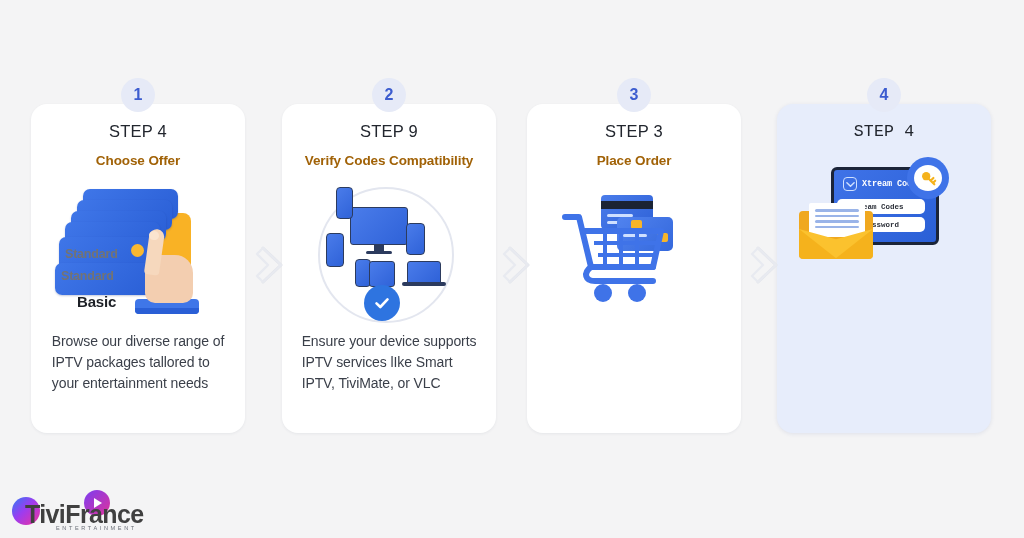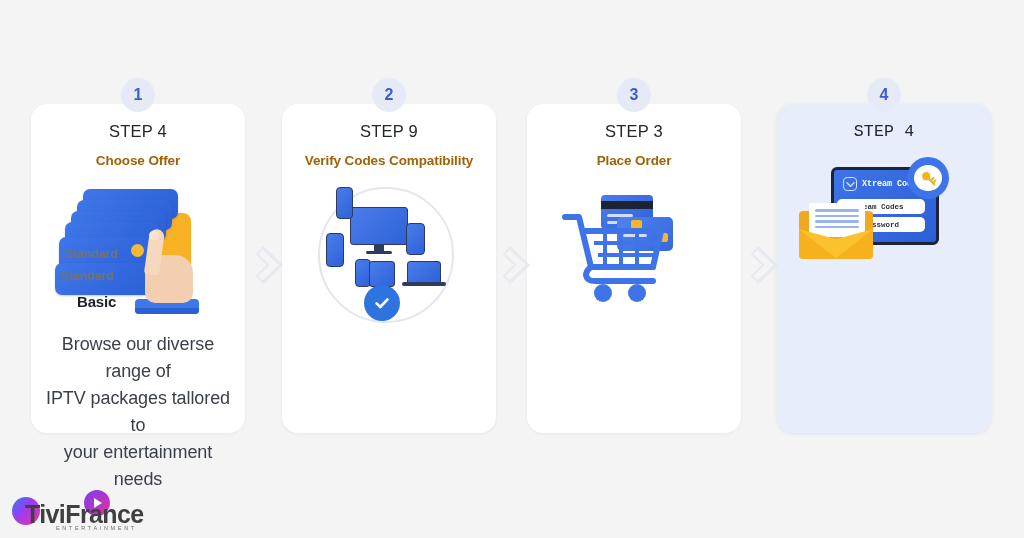--- a/index.html
+++ b/index.html
@@ -95,24 +95,23 @@
     position: relative;
     width: 190px;
     height: 150px;
     margin-top: 12px;
     flex: none;
   }
 
   .desc {
     margin-top: auto;
     margin-bottom: 38px;
-    font-size: 18px;
+    font-size: 14px;
     line-height: 1.5;
     color: #3a3f49;
-    text-align: center;
     white-space: pre-line;
     letter-spacing: -0.1px;
   }
 
   
   .chev {
     position: absolute;
     top: 242px;
     width: 34px;
     height: 46px;
@@ -525,20 +524,23 @@
         <div class="dev tablet"></div>
         <div class="dev laptop"></div>
         <div class="lapbase"></div>
         <div class="check">
           <svg width="20" height="20" viewBox="0 0 20 20" aria-hidden="true">
             <path d="M4.5 10.4 L8.3 14 L15.5 6.4" fill="none" stroke="#ffffff" stroke-width="2.6" stroke-linecap="round" stroke-linejoin="round"></path>
           </svg>
         </div>
       </div>
 
+      <div class="desc">Ensure your device supports
+IPTV services lIke Smart
+IPTV, TiviMate, or VLC</div>
     </div>
   </div>
 
   <div class="step-col c3">
     <div class="badge">3</div>
     <div class="card">
       <div class="step-label">STEP 3</div>
       <div class="step-title">Place Order</div>
 
       <div class="art c3art">

